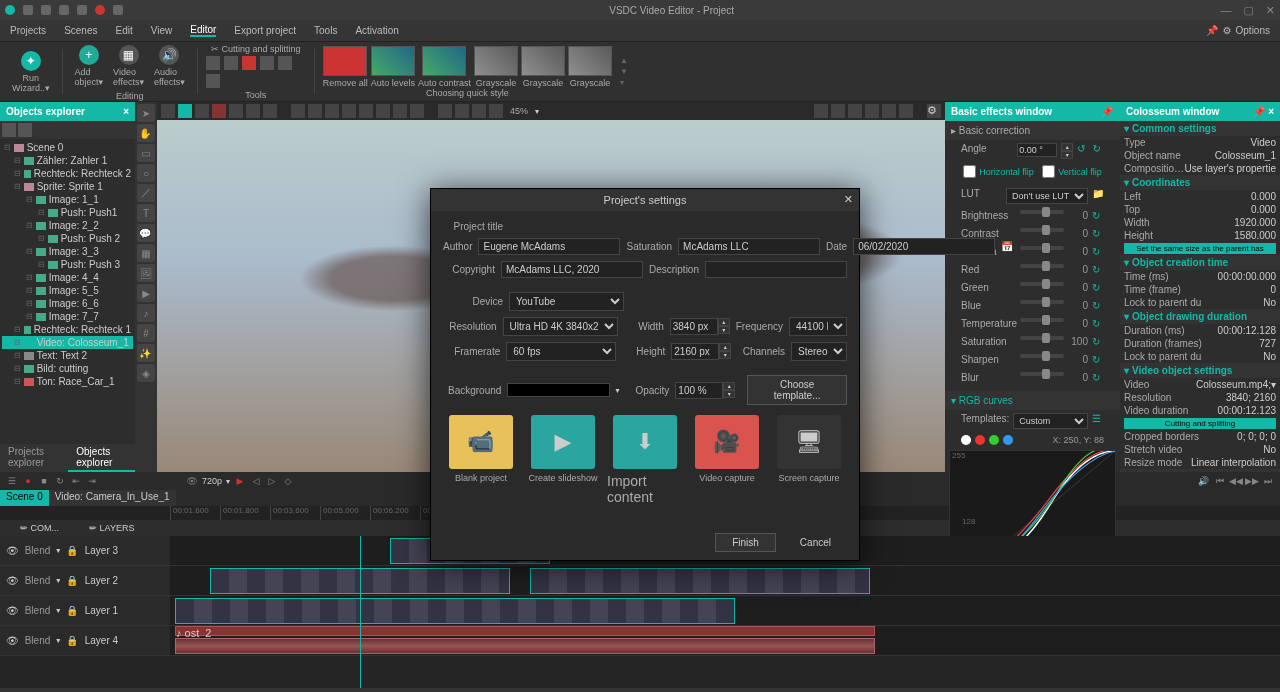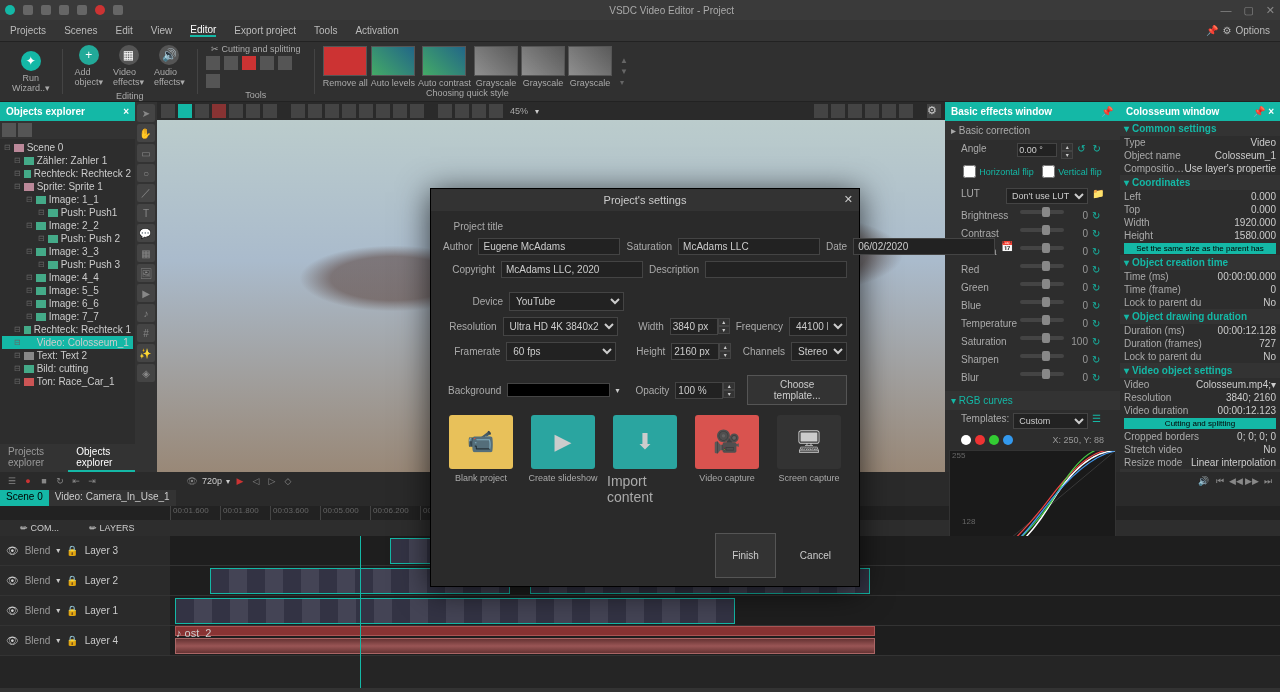--- a/index.html
+++ b/index.html
@@ -99,21 +99,21 @@
 .form-input { background:#222; border:1px solid #444; color:#ccc; padding:2px 4px; font-size:10px; flex:1; }
 .form-select { background:#222; border:1px solid #444; color:#ccc; padding:2px; font-size:10px; }
 .spinner { display:flex; }
 .spinner input{ background:#222;border:1px solid #444;color:#ccc;padding:2px;font-size:10px;width:48px; }
 .spin-btns{display:flex;flex-direction:column;}
 .spin-btns div{width:12px;height:8px;background:#333;border:1px solid #444;font-size:6px;text-align:center;line-height:6px;cursor:pointer;}
 .template-row { display:flex; gap:6px; margin:10px 0; }
 .template-card { flex:1; display:flex; flex-direction:column; align-items:center; gap:4px; cursor:pointer; }
 .template-thumb { width:64px; height:54px; border-radius:3px; display:flex;align-items:center;justify-content:center;font-size:22px; }
 .dialog-buttons { display:flex; justify-content:flex-end; gap:8px; padding:8px 12px; }
-.dlg-btn { border:1px solid #555; background:#333; color:#ccc; padding:16px 16px; font-size:10px; cursor:pointer; }
+.dlg-btn { border:1px solid #555; background:#333; color:#ccc; padding:3px 16px; font-size:10px; cursor:pointer; }
 .color-swatch { width:60px; height:14px; background:#000; border:1px solid #444; }
 </style>
 </head>
 <body>
 
 <div class="titlebar">
   <div class="titlebar-icons">
     <div class="tb-icon" style="background:#14b8a6;border-radius:50%;"></div>
     <div class="tb-icon"></div>
     <div class="tb-icon"></div>

